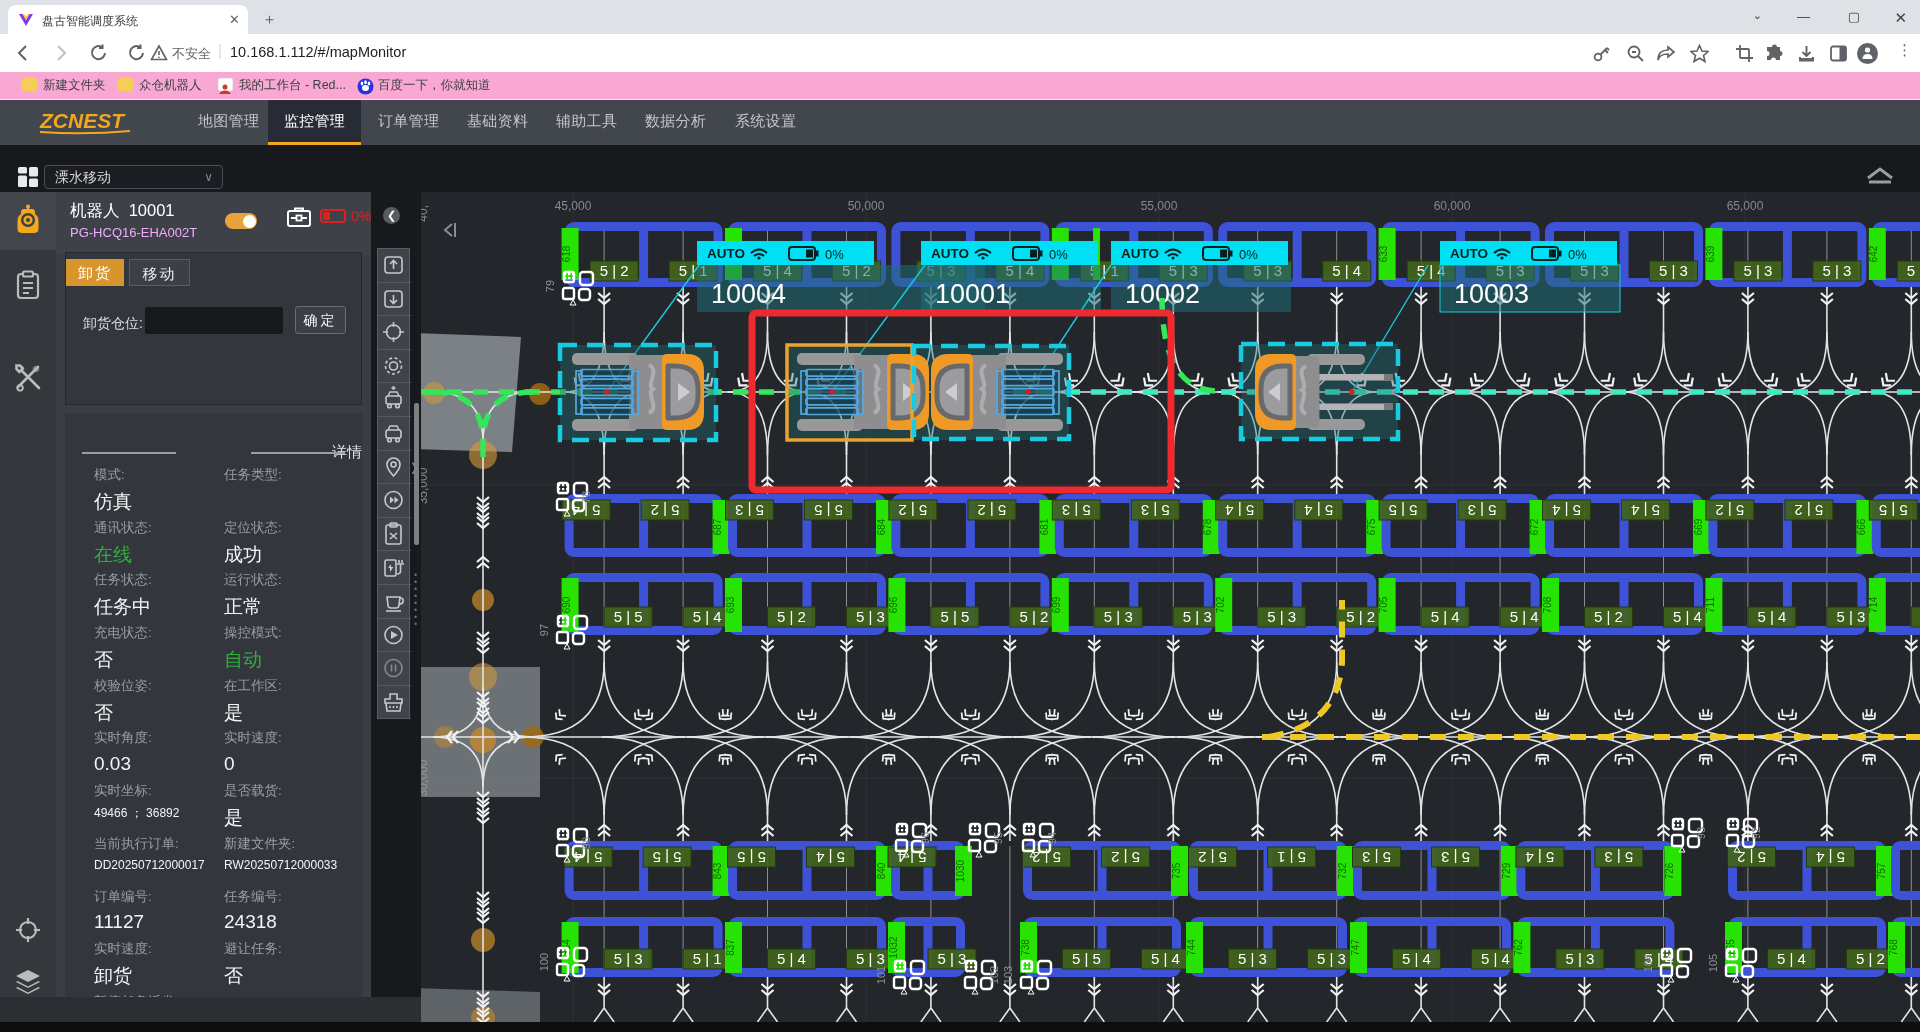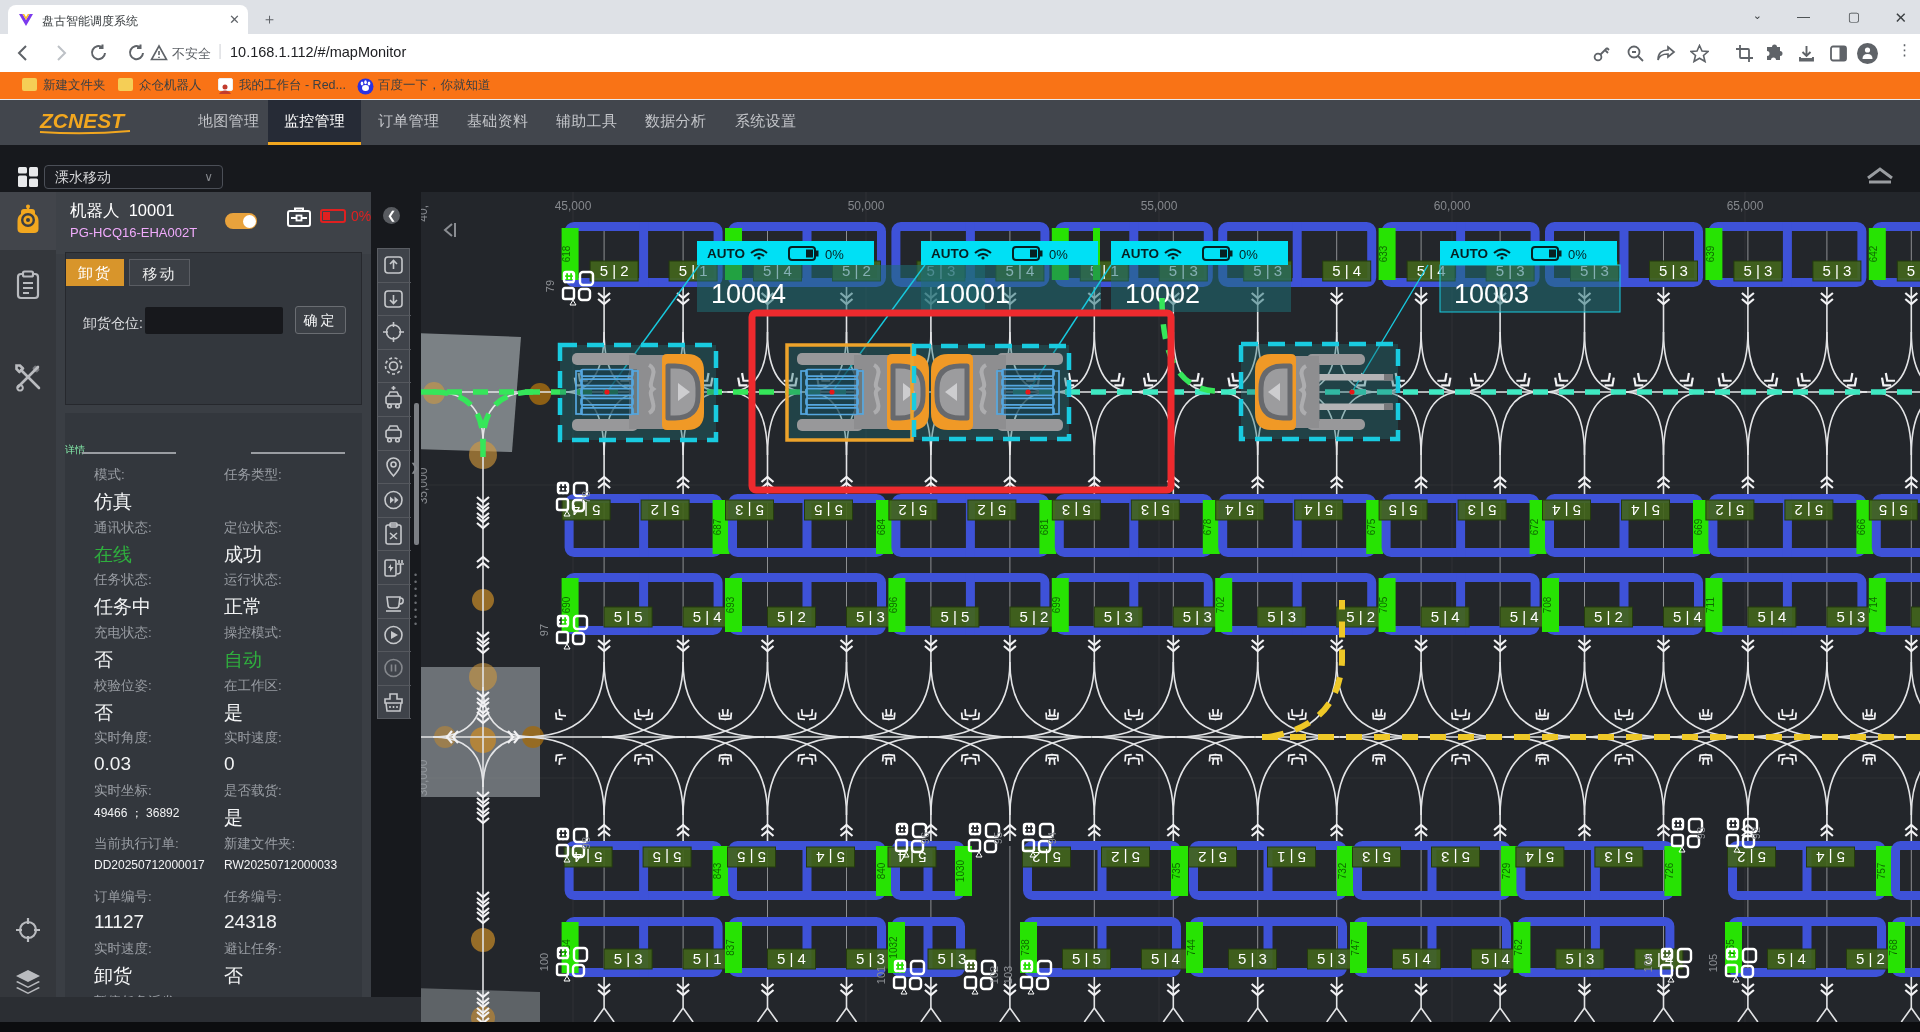--- a/index.html
+++ b/index.html
@@ -9,21 +9,21 @@
 #tab{position:absolute;top:5px;left:8px;width:240px;height:29px;background:#fff;border-radius:8px 8px 0 0;font-size:12px;color:#3c4043}
 #tab .fav{position:absolute;left:10px;top:7px;width:16px;height:16px}
 #tab .t{position:absolute;left:34px;top:8px;white-space:nowrap}
 #tab .x{position:absolute;right:8px;top:7px;font-size:13px;color:#5f6368}
 #newtab{position:absolute;left:262px;top:10px;font-size:15px;color:#5f6368}
 .winbtn{position:absolute;top:9px;color:#3c4043;font-size:13px}
 #addrbar{position:absolute;top:34px;left:0;width:1920px;height:38px;background:#fff}
 #addrbar .nav{position:absolute;top:7px;font-size:16px;color:#5f6368}
 #addrtxt{position:absolute;left:230px;top:10px;font-size:14.5px;color:#202124}
 #secure{position:absolute;left:172px;top:11px;font-size:13px;color:#5f6368}
-#bkbar{position:absolute;top:72px;left:0;width:1920px;height:28px;background:#f97316;border-bottom:1px solid #e8eaed}
+#bkbar{position:absolute;top:72px;left:0;width:1920px;height:28px;background:#f9a8d4;border-bottom:1px solid #e8eaed}
 .bk{position:absolute;top:5px;font-size:12.5px;color:#3c4043;white-space:nowrap}
 .bk .ic{display:inline-block;width:15px;height:13px;background:#f5ce56;border-radius:2px;margin-right:6px;vertical-align:-2px}
 
 #apphdr{position:absolute;top:100px;left:0;width:1920px;height:45px;background:#42464d}
 #logo{position:absolute;left:38px;top:8px;width:100px;height:28px}
 .nav-i{position:absolute;top:0;height:42px;line-height:42px;font-size:15px;color:#c3c5c9;white-space:nowrap;letter-spacing:0.3px}
 #nav-act{position:absolute;left:268px;top:0;width:93px;height:45px;background:#262b36;color:#fff;line-height:42px;text-align:center;font-size:15px;letter-spacing:0.3px;border-bottom:3px solid #f2a71f}
 #hdr-r{position:absolute;right:0;top:0;width:260px;height:45px;color:#e6e7e9;font-size:15px;white-space:nowrap}
 
 #subbar{position:absolute;top:145px;left:0;width:1920px;height:47px;background:#17191d}
@@ -52,21 +52,21 @@
 #battpct{position:absolute;left:295px;top:16px;color:#e02020;font-size:14px}
 #circ{position:absolute;left:327px;top:15px;width:17px;height:17px;border-radius:50%;background:#585b60;color:#fff;font-size:11px;text-align:center;line-height:17px}
 #formbox{position:absolute;left:65px;top:252px;width:297px;height:153px;background:#33373d;border:1px solid #26282d}
 .tabbtn{position:absolute;top:6px;height:27px;font-size:15px;text-align:center;line-height:27px}
 #tb1{left:0px;width:58px;background:#d8952b;color:#fff;letter-spacing:2px}
 #tb2{left:63px;width:61px;background:#3c4046;border:1px solid #5a5d63;color:#eee;letter-spacing:2px}
 #flabel{position:absolute;left:17px;top:62px;font-size:14px;color:#dcdde0}
 #finput{position:absolute;left:79px;top:54px;width:138px;height:27px;background:#17181c;border-radius:2px}
 #fok{position:absolute;left:229px;top:53px;width:51px;height:28px;background:#3c4046;border:1px solid #6a6d72;border-radius:3px;color:#f2f3f4;font-size:14px;text-align:center;line-height:27px;letter-spacing:3px}
 #detbox{position:absolute;left:65px;top:413px;width:297px;height:584px;background:#33373d}
-#dethdr{position:absolute;left:0;top:30px;width:297px;text-align:left;color:#86efac;font-size:10px}
+#dethdr{position:absolute;left:0;top:30px;width:297px;text-align:right;color:#e5e5e5;font-size:15px}
 #dethdr:before{content:"";position:absolute;left:17px;top:9px;width:94px;height:1.5px;background:#9a9da2}
 #dethdr:after{content:"";position:absolute;right:17px;top:9px;width:94px;height:1.5px;background:#9a9da2}
 .dl{position:absolute;font-size:13.5px;color:#999da3;white-space:nowrap}
 .dv{position:absolute;font-size:19px;color:#f3f4f5;white-space:nowrap}
 .dv.gr{color:#2fae3e}
 
 .sic{position:absolute;left:13px;width:30px;height:30px}
 </style></head>
 <body>
 <div id="page">

